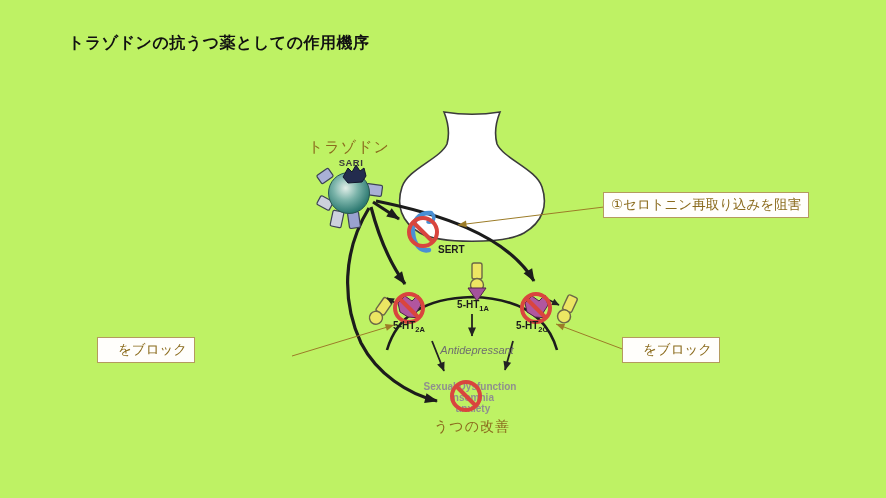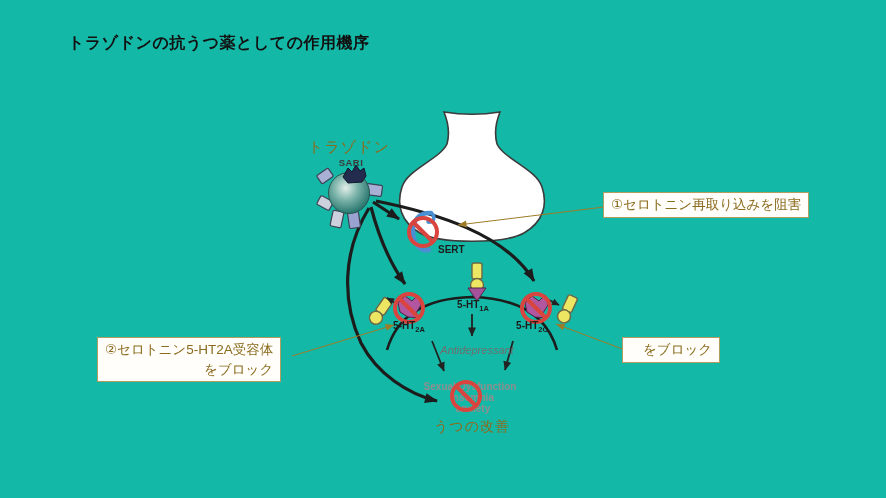--- a/index.html
+++ b/index.html
@@ -1,17 +1,17 @@
 <!DOCTYPE html>
 <html><head>
 <meta charset="utf-8">
 <style>
   html,body{margin:0;padding:0;background:#ffffff;}
   body{font-family:"Liberation Sans","DejaVu Sans",sans-serif;}
-  #stage{position:relative;width:886px;height:498px;background:#14b8a6;overflow:hidden;text-align:right;}
+  #stage{position:relative;width:886px;height:498px;background:#bef264;overflow:hidden;}
   .page-title{position:absolute;left:68px;top:33px;font-size:16px;font-weight:bold;color:#111111;letter-spacing:.5px;}
   .callout{position:absolute;border:1px solid #b49b5e;background:#fffefb;color:#8b6b1d;
            font-size:13.5px;line-height:1.45;padding:2px 7px;white-space:nowrap;}
   .callout .line2{display:block;padding-left:13px;}
   .citation{position:absolute;left:642px;top:447px;font-size:15px;color:#161616;}
   svg{position:absolute;left:0;top:0;}
   svg text{font-family:"Liberation Sans","DejaVu Sans",sans-serif;}
   .jp-olive{fill:#8b6c1e;font-size:15px;letter-spacing:1px;}
   .tiny-bold{fill:#3a3a3a;font-weight:bold;font-size:9.5px;letter-spacing:.5px;}
   .rec-label{fill:#1c1c1c;font-weight:bold;font-size:10px;}
@@ -129,20 +129,19 @@
       <path d="M604,207 L458,225" marker-end="url(#mBrown)"></path>
       <path d="M292,356 L394,325" marker-end="url(#mBrown)"></path>
       <path d="M625,350 L556,324" marker-end="url(#mBrown)"></path>
     </g>
   </svg>
 
   <div class="callout" style="left:603px;top:192px;">
     <span>①セロトニン再取り込みを阻害</span>
   </div>
   <div class="callout" style="left:97px;top:337px;">
-    <span>②セロトニン5-HT2A受容体</span>
     <span class="line2">をブロック</span>
   </div>
   <div class="callout" style="left:622px;top:337px;">
     <span class="line2">をブロック</span>
   </div>
 
 </div>
 
 </body></html>

